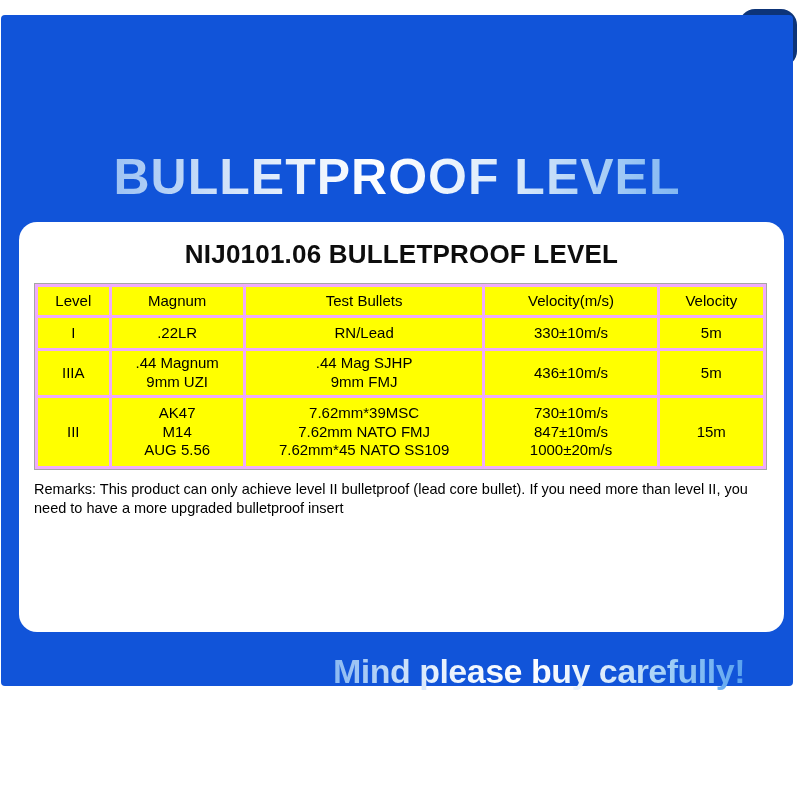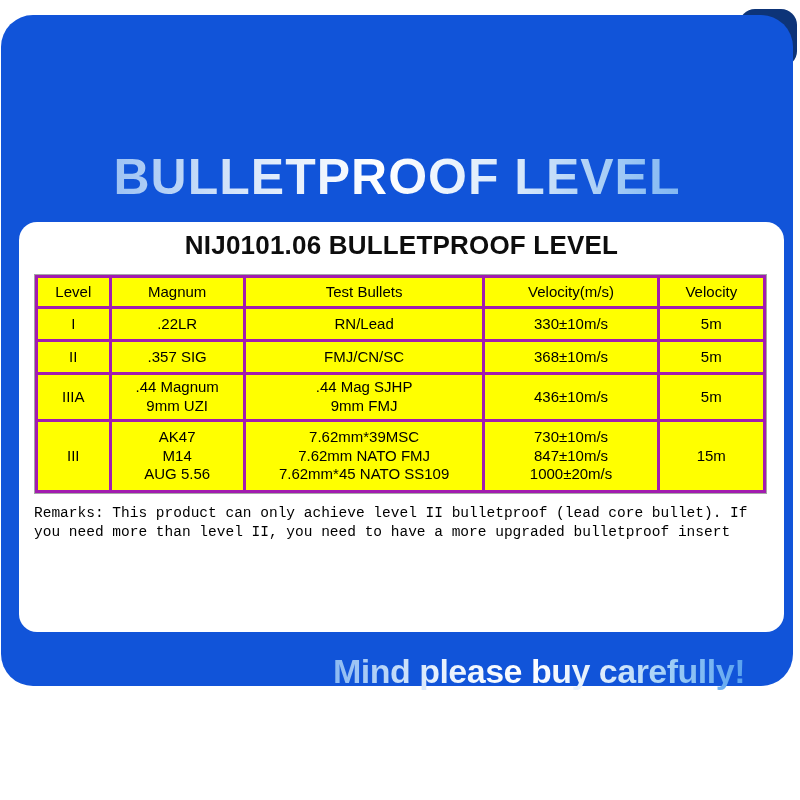--- a/index.html
+++ b/index.html
@@ -5,65 +5,65 @@
   html,body{margin:0;padding:0;}
   body{
     width:800px;height:800px;
     background:#ffffff;
     font-family:"Liberation Sans","DejaVu Sans",sans-serif;
     position:relative;overflow:hidden;
   }
   .poster{position:absolute;inset:0;width:800px;height:800px;}
   .panel{
     position:absolute;left:1px;top:15px;width:792px;height:671px;
-    background:#1154d9;border-radius:32px;
+    background:#1154d9;border-radius:4px;
   }
   .corner-accent{
     position:absolute;top:9px;right:3px;width:58px;height:58px;
     background:#0d3478;border-radius:16px;z-index:0;
   }
   .panel-front{position:absolute;inset:0;z-index:1;}
   .poster-title{
     position:absolute;top:134px;left:0;width:100%;
     text-align:center;
     font-size:50px;line-height:56px;font-weight:700;letter-spacing:1px;
     background:linear-gradient(90deg,#7fb0f0 6%,#d7e6fa 30%,#ffffff 48%,#d4e6fa 66%,#8fc0f4 82%,#5d9fec 97%);
     -webkit-background-clip:text;background-clip:text;
     color:transparent;
   }
   .card{
     position:absolute;left:18px;top:207px;width:765px;height:410px;
     background:#ffffff;border-radius:18px;
   }
   .card-heading{
-    margin:8px 0 0 0;text-align:center;
+    margin:17px 0 0 0;text-align:center;
     font-size:26px;line-height:31px;font-weight:800;color:#0d0d0d;
     letter-spacing:0.2px;
   }
   table.bp-table{
     margin:13px 0 0 15px;width:733px;
     border-collapse:separate;border-spacing:3px;
     table-layout:fixed;
-    background:#a21caf;
+    background:#f0abfc;
     border:1px solid #a6a6a6;
   }
   .bp-table th,.bp-table td{
     background:#ffff00;
     text-align:center;vertical-align:middle;
     font-size:15px;line-height:1.25;font-weight:400;color:#000000;
     padding:2px 2px;
     white-space:pre-line;
   }
   .bp-table thead th{height:24px;font-weight:400;}
   .bp-table tbody tr.r-single td{height:26px;}
   .bp-table tbody tr.r-double td{height:40px;}
   .bp-table tbody tr.r-triple td{height:64px;}
   .remarks{
     margin:10px 18px 0 15px;
-    font-size:14.5px;line-height:1.32;color:#000000;font-family:Liberation Mono, monospace;
+    font-size:14.5px;line-height:1.32;color:#000000;
   }
   .tagline{
     position:absolute;right:48px;top:636px;
     font-size:34px;line-height:40px;font-weight:700;letter-spacing:-0.5px;
     background:linear-gradient(90deg,#8ab9f2 0%,#e6f0fc 25%,#ffffff 48%,#dcebfb 66%,#9ecdf6 82%,#58a1ef 100%);
     -webkit-background-clip:text;background-clip:text;
     color:transparent;
   }
 </style>
 </head>
@@ -97,27 +97,20 @@
             </tr>
           </thead>
           <tbody>
             <tr class="r-single">
               <td>I</td>
               <td>.22LR</td>
               <td>RN/Lead</td>
               <td>330±10m/s</td>
               <td>5m</td>
             </tr>
-            <tr class="r-single">
-              <td>II</td>
-              <td>.357 SIG</td>
-              <td>FMJ/CN/SC</td>
-              <td>368±10m/s</td>
-              <td>5m</td>
-            </tr>
             <tr class="r-double">
               <td>IIIA</td>
               <td>.44 Magnum
 9mm UZI</td>
               <td>.44 Mag SJHP
 9mm FMJ</td>
               <td>436±10m/s</td>
               <td>5m</td>
             </tr>
             <tr class="r-triple">

